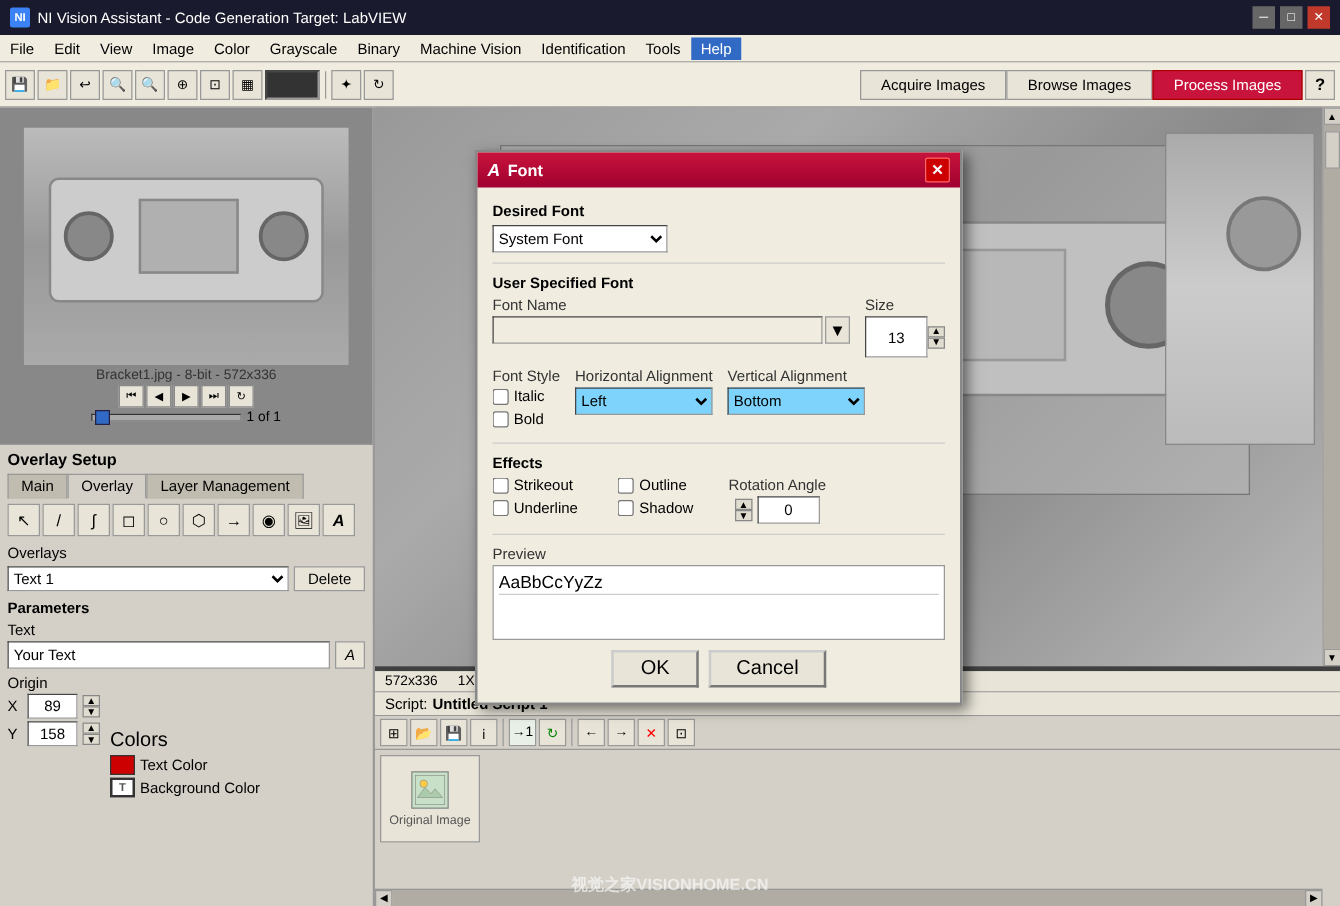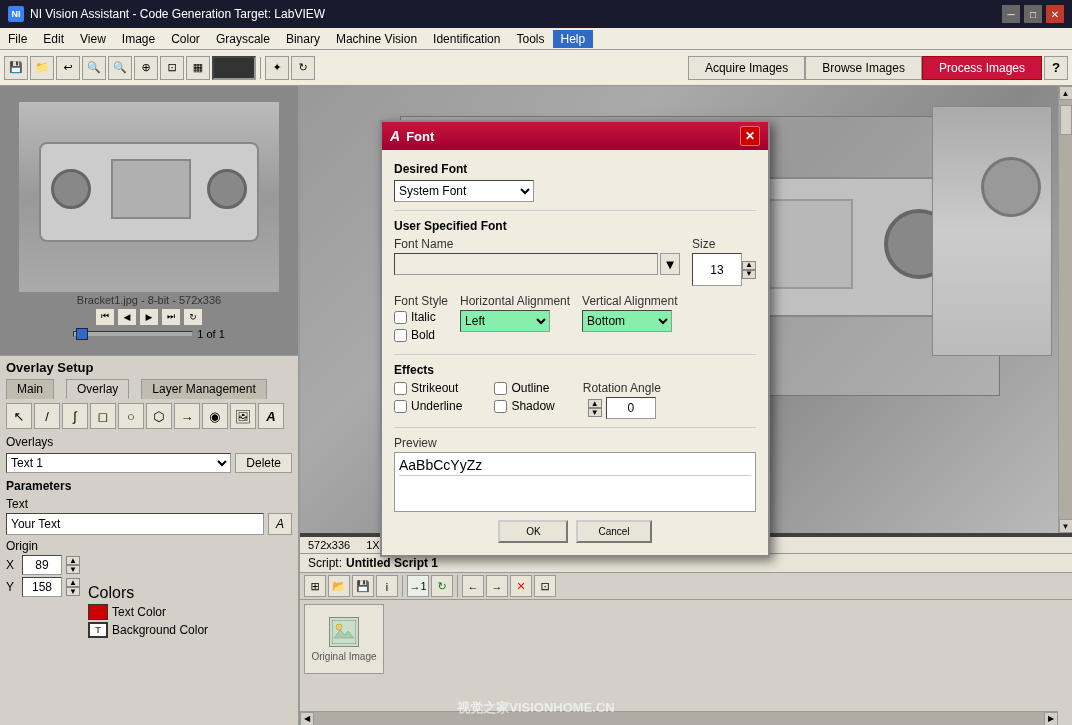--- a/index.html
+++ b/index.html
@@ -33,21 +33,21 @@
     
     .main-content { display: flex; height: calc(725px - 28px - 22px - 36px); }
 
     
     .left-panel { width: 300px; background: #d4d0c8; border-right: 2px solid #999; display: flex; flex-direction: column; }
     .image-area { width: 100%; height: 270px; background: #888; position: relative; overflow: hidden; border-bottom: 1px solid #999; display: flex; align-items: center; justify-content: center; }
     .play-btn { width: 20px; height: 18px; background: #e8e4d8; border: 1px solid #888; cursor: pointer; display: flex; align-items: center; justify-content: center; font-size: 9px; }
 
     .overlay-section { padding: 4px 6px; background: #d4d0c8; flex: 1; overflow-y: auto; }
     .section-title { font-size: 13px; font-weight: bold; color: #000; margin-bottom: 4px; }
-    .tabs-bar { display: flex; margin-bottom: 4px; gap: 12px; }
+    .tabs-bar { display: flex; margin-bottom: 4px; }
     .tab { padding: 2px 10px; background: #c0bcb0; border: 1px solid #999; border-bottom: none; cursor: pointer; font-size: 12px; }
     .tab.active { background: #d4d0c8; border-bottom: 1px solid #d4d0c8; z-index: 1; }
     .tools-row { display: flex; gap: 2px; margin-bottom: 6px; flex-wrap: wrap; }
     .tool-btn { width: 26px; height: 26px; background: #e8e4d8; border: 1px solid #999; cursor: pointer; display: flex; align-items: center; justify-content: center; font-size: 13px; }
     .field-row { display: flex; align-items: center; gap: 4px; margin-bottom: 4px; }
     .field-label { font-size: 12px; min-width: 50px; }
     .field-select { flex: 1; height: 20px; font-size: 12px; border: 1px inset #999; background: white; }
     .delete-btn { padding: 2px 10px; background: #e8e4d8; border: 1px solid #999; cursor: pointer; font-size: 12px; }
     .params-label { font-size: 12px; font-weight: bold; margin-bottom: 4px; }
     .text-label { font-size: 12px; margin-bottom: 2px; }
@@ -106,26 +106,26 @@
     .dialog-field { margin-bottom: 8px; }
     .dialog-label { font-size: 12px; margin-bottom: 2px; color: #333; }
     .dialog-select { width: 140px; height: 22px; border: 1px inset #999; background: white; font-size: 12px; }
     .dialog-divider { border: none; border-top: 1px solid #ccc; margin: 8px 0; }
     .dialog-row { display: flex; gap: 12px; align-items: flex-start; margin-bottom: 8px; }
     .dialog-col { display: flex; flex-direction: column; }
     .font-name-input { width: 180px; height: 22px; border: 1px inset #999; background: #f0ece0; font-size: 12px; }
     .size-input { width: 50px; height: 33px; border: 1px inset #999; background: white; font-size: 12px; text-align: center; }
     .checkbox-row { display: flex; align-items: center; gap: 4px; margin-bottom: 4px; }
     .checkbox-row input { margin: 0; }
-    .alignment-select { width: 90px; height: 22px; border: 1px inset #999; background: #86efac; font-size: 12px; }
+    .alignment-select { width: 110px; height: 22px; border: 1px inset #999; background: #7dd3fc; font-size: 12px; }
     .preview-box { border: 1px solid #999; background: white; height: 60px; display: flex; align-items: flex-start; padding: 4px; margin-bottom: 8px; }
     .preview-text { font-size: 14px; }
     .preview-line { width: 100%; border-top: 1px solid #ccc; margin-top: 2px; }
     .dialog-buttons { display: flex; justify-content: center; gap: 8px; }
-    .dialog-btn { padding: 4px 20px; background: #e8e4d8; border: 2px outset #ccc; cursor: pointer; font-size: 10px; min-width: 70px; }
+    .dialog-btn { padding: 4px 20px; background: #e8e4d8; border: 2px outset #ccc; cursor: pointer; font-size: 16px; min-width: 70px; }
     .rotation-row { display: flex; align-items: center; gap: 4px; }
     .rotation-input { width: 50px; height: 22px; border: 1px inset #999; background: white; font-size: 12px; text-align: center; }
     .spin-group { display: flex; flex-direction: column; }
     .watermark { position: absolute; bottom: 8px; left: 0; right: 0; text-align: center; font-size: 13px; color: rgba(255,255,255,0.6); font-weight: bold; pointer-events: none; }
 
     
     .mechanical-img { width: 260px; height: 190px; background: #aaa; position: relative; overflow: hidden; }
     .mech-bg { width: 100%; height: 100%; background: linear-gradient(180deg, #bbb 0%, #999 50%, #aaa 100%); }
     .mech-part { position: absolute; top: 40px; left: 20px; width: 220px; height: 100px; background: #ccc; border: 2px solid #888; border-radius: 8px; }
     .mech-hole-l { position: absolute; top: 25px; left: 10px; width: 40px; height: 40px; border-radius: 50%; background: #888; border: 3px solid #666; }

